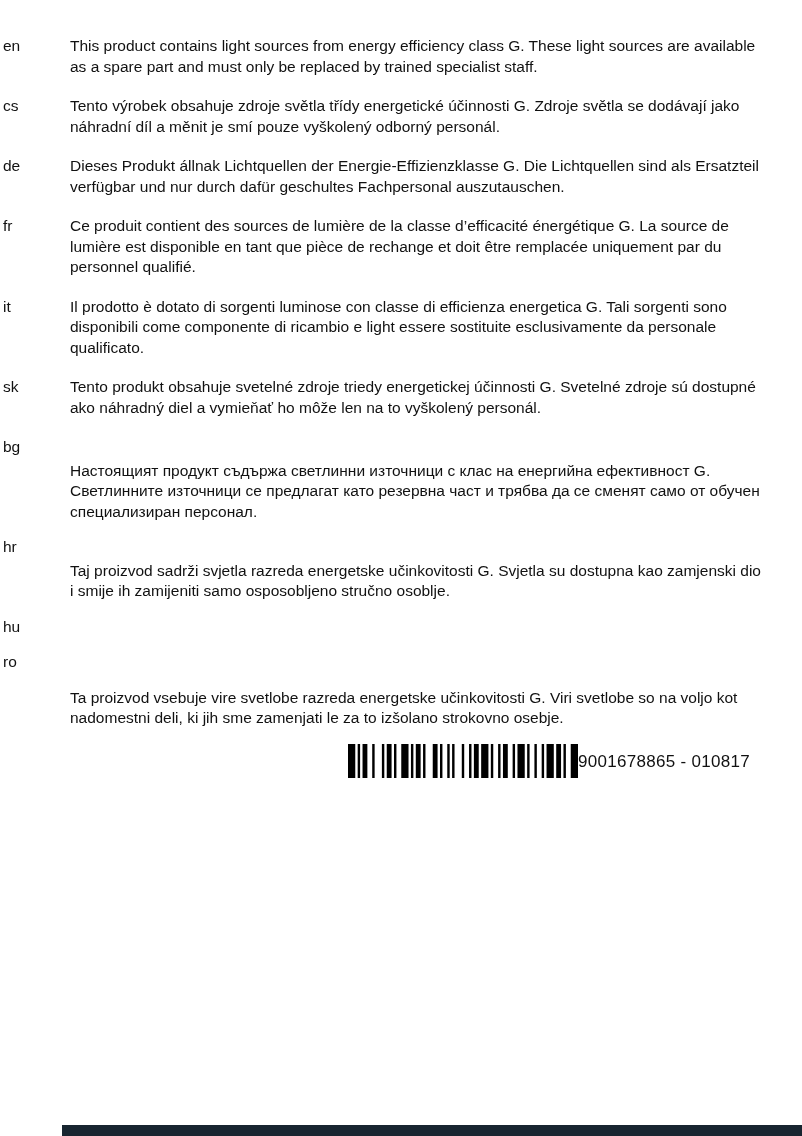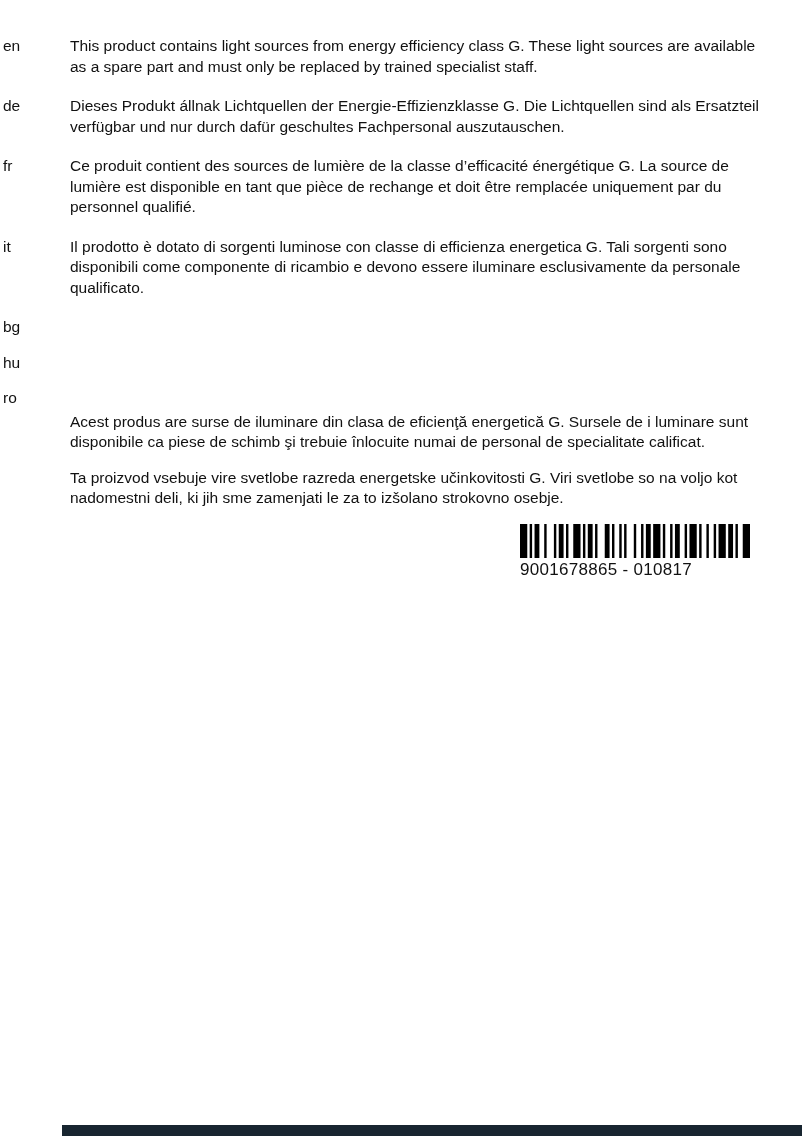--- a/index.html
+++ b/index.html
@@ -41,22 +41,21 @@
   .lang-code {
     font-size: 15.5px;
   }
   .lang-text {
     max-width: 692px;
   }
   .barcode-block {
     width: fit-content;
     margin: 2px 52px 0 auto;
     display: flex;
-    flex-direction: column;
-    align-items: flex-start;
+    align-items: center;
   }
   .barcode {
     width: 230px;
     height: 34px;
     display: block;
   }
   .barcode-number {
     font-size: 17px;
     margin-top: 2px;
     letter-spacing: 0.3px;
@@ -73,40 +72,52 @@
 </head>
 <body>
 
 <div class="page">
   <div class="entries">
       <div class="entry">
         <div class="lang-code">en</div>
         <div class="lang-text">This product contains light sources from energy efficiency class G. These light sources are available as a spare part and must only be replaced by trained specialist staff.</div>
       </div>
       <div class="entry">
+        <div class="lang-code">cs</div>
+        <div class="lang-text">Tento výrobek obsahuje zdroje světla třídy energetické účinnosti G. Zdroje světla se dodávají jako náhradní díl a měnit je smí pouze vyškolený odborný personál.</div>
+      </div>
+      <div class="entry">
         <div class="lang-code">de</div>
         <div class="lang-text">Dieses Produkt állnak Lichtquellen der Energie-Effizienzklasse G. Die Lichtquellen sind als Ersatzteil verfügbar und nur durch dafür geschultes Fachpersonal auszutauschen.</div>
       </div>
       <div class="entry">
         <div class="lang-code">fr</div>
         <div class="lang-text">Ce produit contient des sources de lumière de la classe d’efficacité énergétique G. La source de lumière est disponible en tant que pièce de rechange et doit être remplacée uniquement par du personnel qualifié.</div>
       </div>
       <div class="entry">
         <div class="lang-code">it</div>
-        <div class="lang-text">Il prodotto è dotato di sorgenti luminose con classe di efficienza energetica G. Tali sorgenti sono disponibili come componente di ricambio e devono essere iluminare esclusivamente da personale qualificato.</div>
+        <div class="lang-text">Il prodotto è dotato di sorgenti luminose con classe di efficienza energetica G. Tali sorgenti sono disponibili come componente di ricambio e light essere sostituite esclusivamente da personale qualificato.</div>
+      </div>
+      <div class="entry">
+        <div class="lang-code">sk</div>
+        <div class="lang-text">Tento produkt obsahuje svetelné zdroje triedy energetickej účinnosti G. Svetelné zdroje sú dostupné ako náhradný diel a vymieňať ho môže len na to vyškolený personál.</div>
       </div>
       <div class="entry code-above">
         <div class="lang-code">bg</div>
+        <div class="lang-text">Настоящият продукт съдържа светлинни източници с клас на енергийна ефективност G. Светлинните източници се предлагат като резервна част и трябва да се сменят само от обучен специализиран персонал.</div>
+      </div>
+      <div class="entry code-above">
+        <div class="lang-code">hr</div>
+        <div class="lang-text">Taj proizvod sadrži svjetla razreda energetske učinkovitosti G. Svjetla su dostupna kao zamjenski dio i smije ih zamijeniti samo osposobljeno stručno osoblje.</div>
       </div>
       <div class="entry code-above">
         <div class="lang-code">hu</div>
       </div>
       <div class="entry code-above">
         <div class="lang-code">ro</div>
-        <div class="lang-text">Acest produs are surse de iluminare din clasa de eficienţă energetică G. Sursele de i luminare sunt disponibile ca piese de schimb şi trebuie înlocuite numai de personal de specialitate calificat.</div>
       </div>
       <div class="entry code-above">
         <div class="lang-text">Ta proizvod vsebuje vire svetlobe razreda energetske učinkovitosti G. Viri svetlobe so na voljo kot nadomestni deli, ki jih sme zamenjati le za to izšolano strokovno osebje.</div>
       </div>
       <div class="entry code-above">
       </div>
     </div>
 
   <div class="barcode-block">
     <svg class="barcode" xmlns="http://www.w3.org/2000/svg" viewBox="0 0 230 34" preserveAspectRatio="none">

